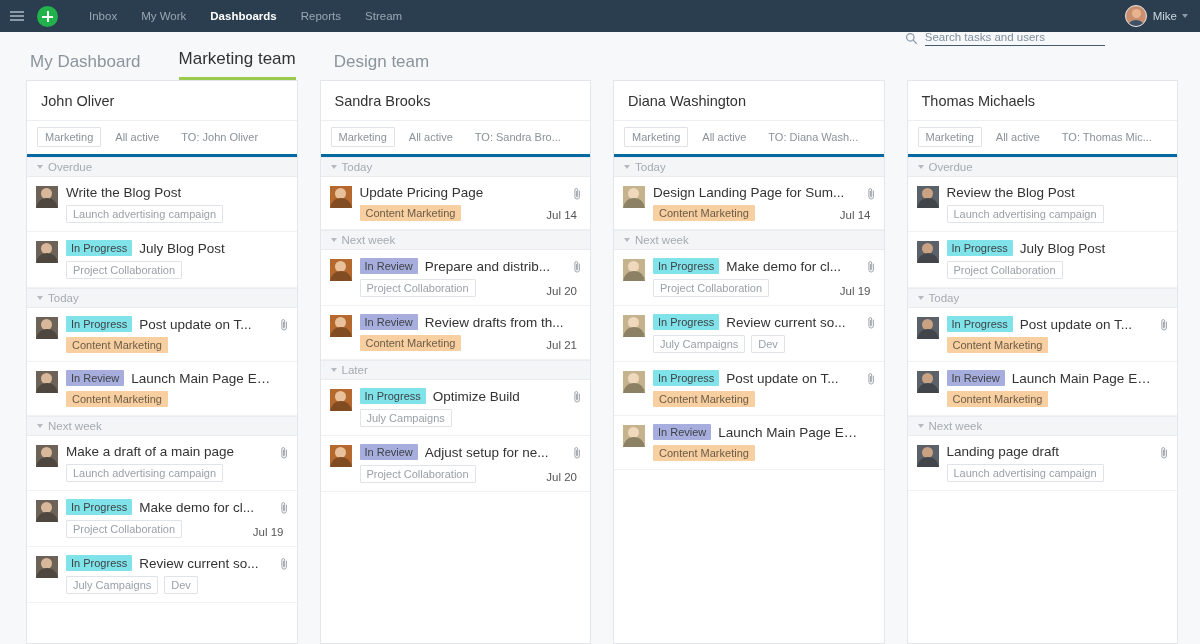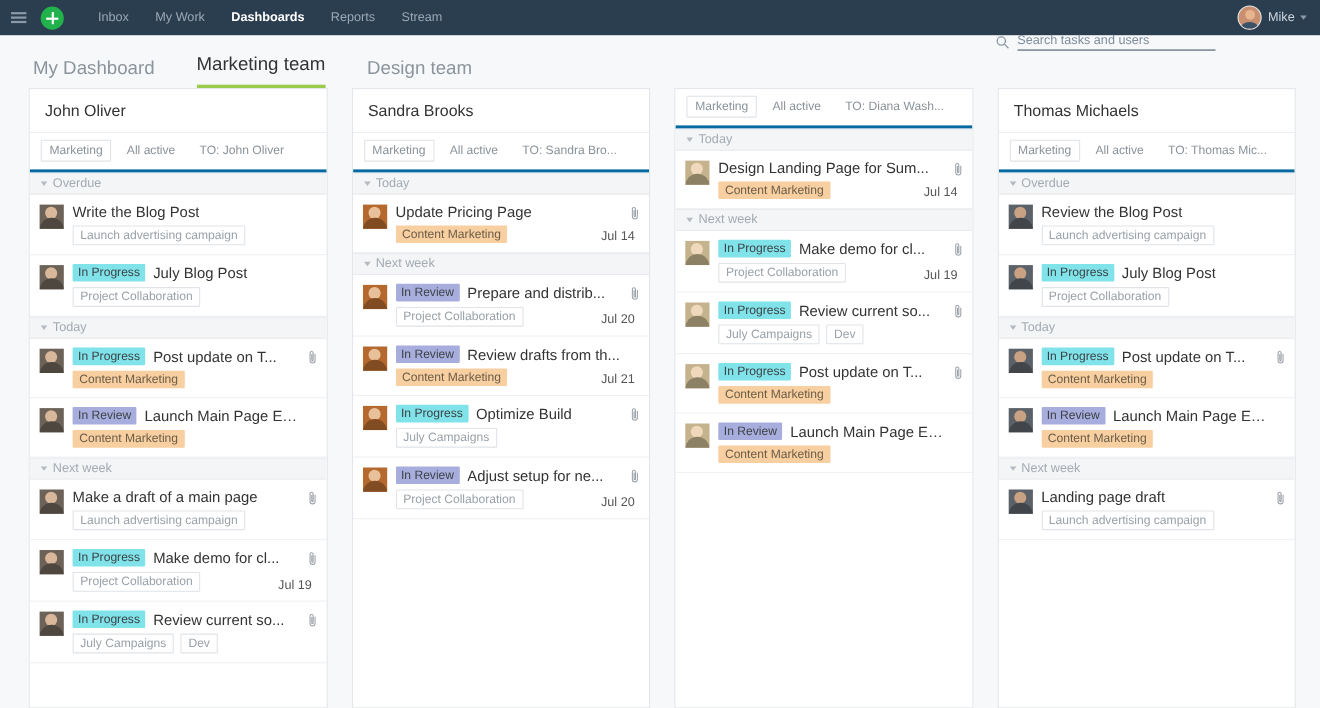--- a/index.html
+++ b/index.html
@@ -416,20 +416,24 @@
           <div class="t-line1">
             <span class="badge review">In Review</span>
             <span class="t-title">Review drafts from th...</span>
           </div>
           <div class="t-line2">
             <span class="tag orange">Content Marketing</span>
             <span class="t-date">Jul 21</span>
           </div>
         </div>
       </div>
+      <div class="section-head">
+        <span class="tri"></span>
+        <span>Later</span>
+      </div>
       <div class="task">
         <div class="t-avatar" style="background: rgb(181, 105, 47);">
           <i class="face" style="background: rgb(232, 192, 154);"></i>
           <i class="body" style="background: rgb(181, 105, 47); filter: brightness(0.72);"></i>
         </div>
         <div class="t-body">
           <div class="t-line1">
             <span class="badge progress">In Progress</span>
             <span class="t-title">Optimize Build</span>
           </div>
@@ -455,20 +459,21 @@
             <span class="tag plain">Project Collaboration</span>
             <span class="t-date">Jul 20</span>
           </div>
         </div>
         <svg class="clip" viewBox="0 0 10 16">
           <path d="M7.2 4.2v7.0a2.6 2.6 0 0 1-5.2 0V3.4a1.6 1.6 0 0 1 3.2 0v7.4a0.7 0.7 0 0 1-1.4 0V4.4" fill="none" stroke="#9aa1a8" stroke-width="1.1"></path>
         </svg>
       </div>
     </div>
     <div class="column">
+      <div class="col-title">Diana Washington</div>
       <div class="filters">
         <div class="chip">Marketing</div>
         <div class="chip plain">All active</div>
         <div class="chip plain">TO: Diana Wash...</div>
       </div>
       <div class="section-head">
         <span class="tri"></span>
         <span>Today</span>
       </div>
       <div class="task">

